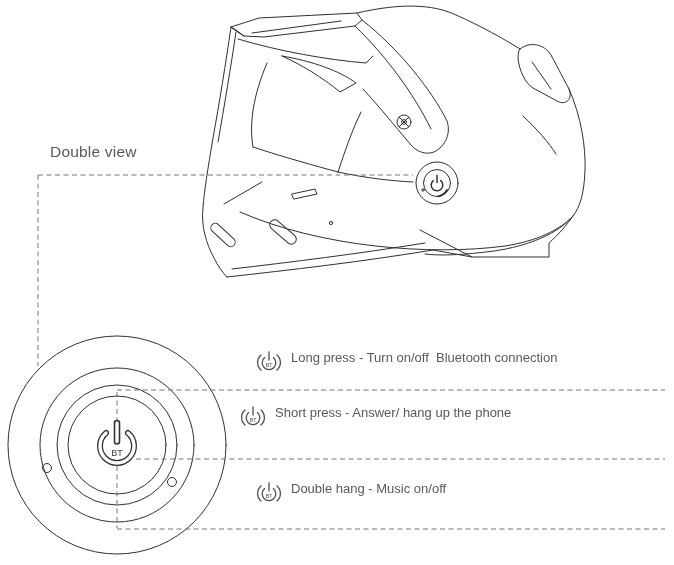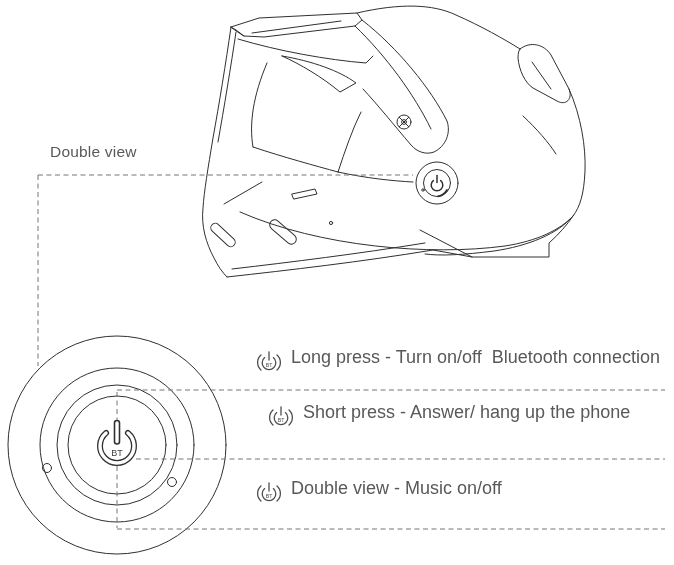--- a/index.html
+++ b/index.html
@@ -10,23 +10,23 @@
   #artwork{position:absolute;left:0;top:0}
   .label{
     position:absolute;color:#58595b;font-size:15.5px;letter-spacing:.2px;
   }
   #partial-view-label{left:50px;top:143px}
   .inst-row{
     position:absolute;display:flex;align-items:flex-start;gap:8px;color:#58595b;
   }
   .inst-row .row-icon{flex:0 0 auto;display:block}
   .inst-row .lines{display:flex;flex-direction:column}
-  .inst-row .line{font-size:18px;line-height:21.5px;white-space:pre}
+  .inst-row .line{font-size:13px;line-height:21.5px;white-space:pre}
   #row-0{left:255px;top:347px}
-  #row-1{left:267px;top:402px}
+  #row-1{left:239px;top:402px}
   #row-2{left:255px;top:478px}
 </style>
 </head>
 <body>
 
 <svg id="artwork" width="674" height="565" viewBox="0 0 674 565">
   <defs>
     <g id="btPowerIcon" fill="none" stroke="#4d4e50" stroke-width="1.3" stroke-linecap="round" stroke-linejoin="round">
       <path d="M6,8 A10,10 0 0 0 6,23"></path>
       <path d="M22,8 A10,10 0 0 1 22,23"></path>
@@ -136,15 +136,15 @@
   <div class="lines">
     <span class="line">Short press - Answer/ hang up the phone</span>
   </div>
 </div>
 
 <div id="row-2" class="inst-row">
   <svg class="row-icon" width="28" height="28" viewBox="0 0 28 28">
       <use href="#btPowerIcon"></use>
     </svg>
   <div class="lines">
-    <span class="line">Double view - Music on/off</span>
+    <span class="line">Double hang - Music on/off</span>
   </div>
 </div>
 
 </body></html>

